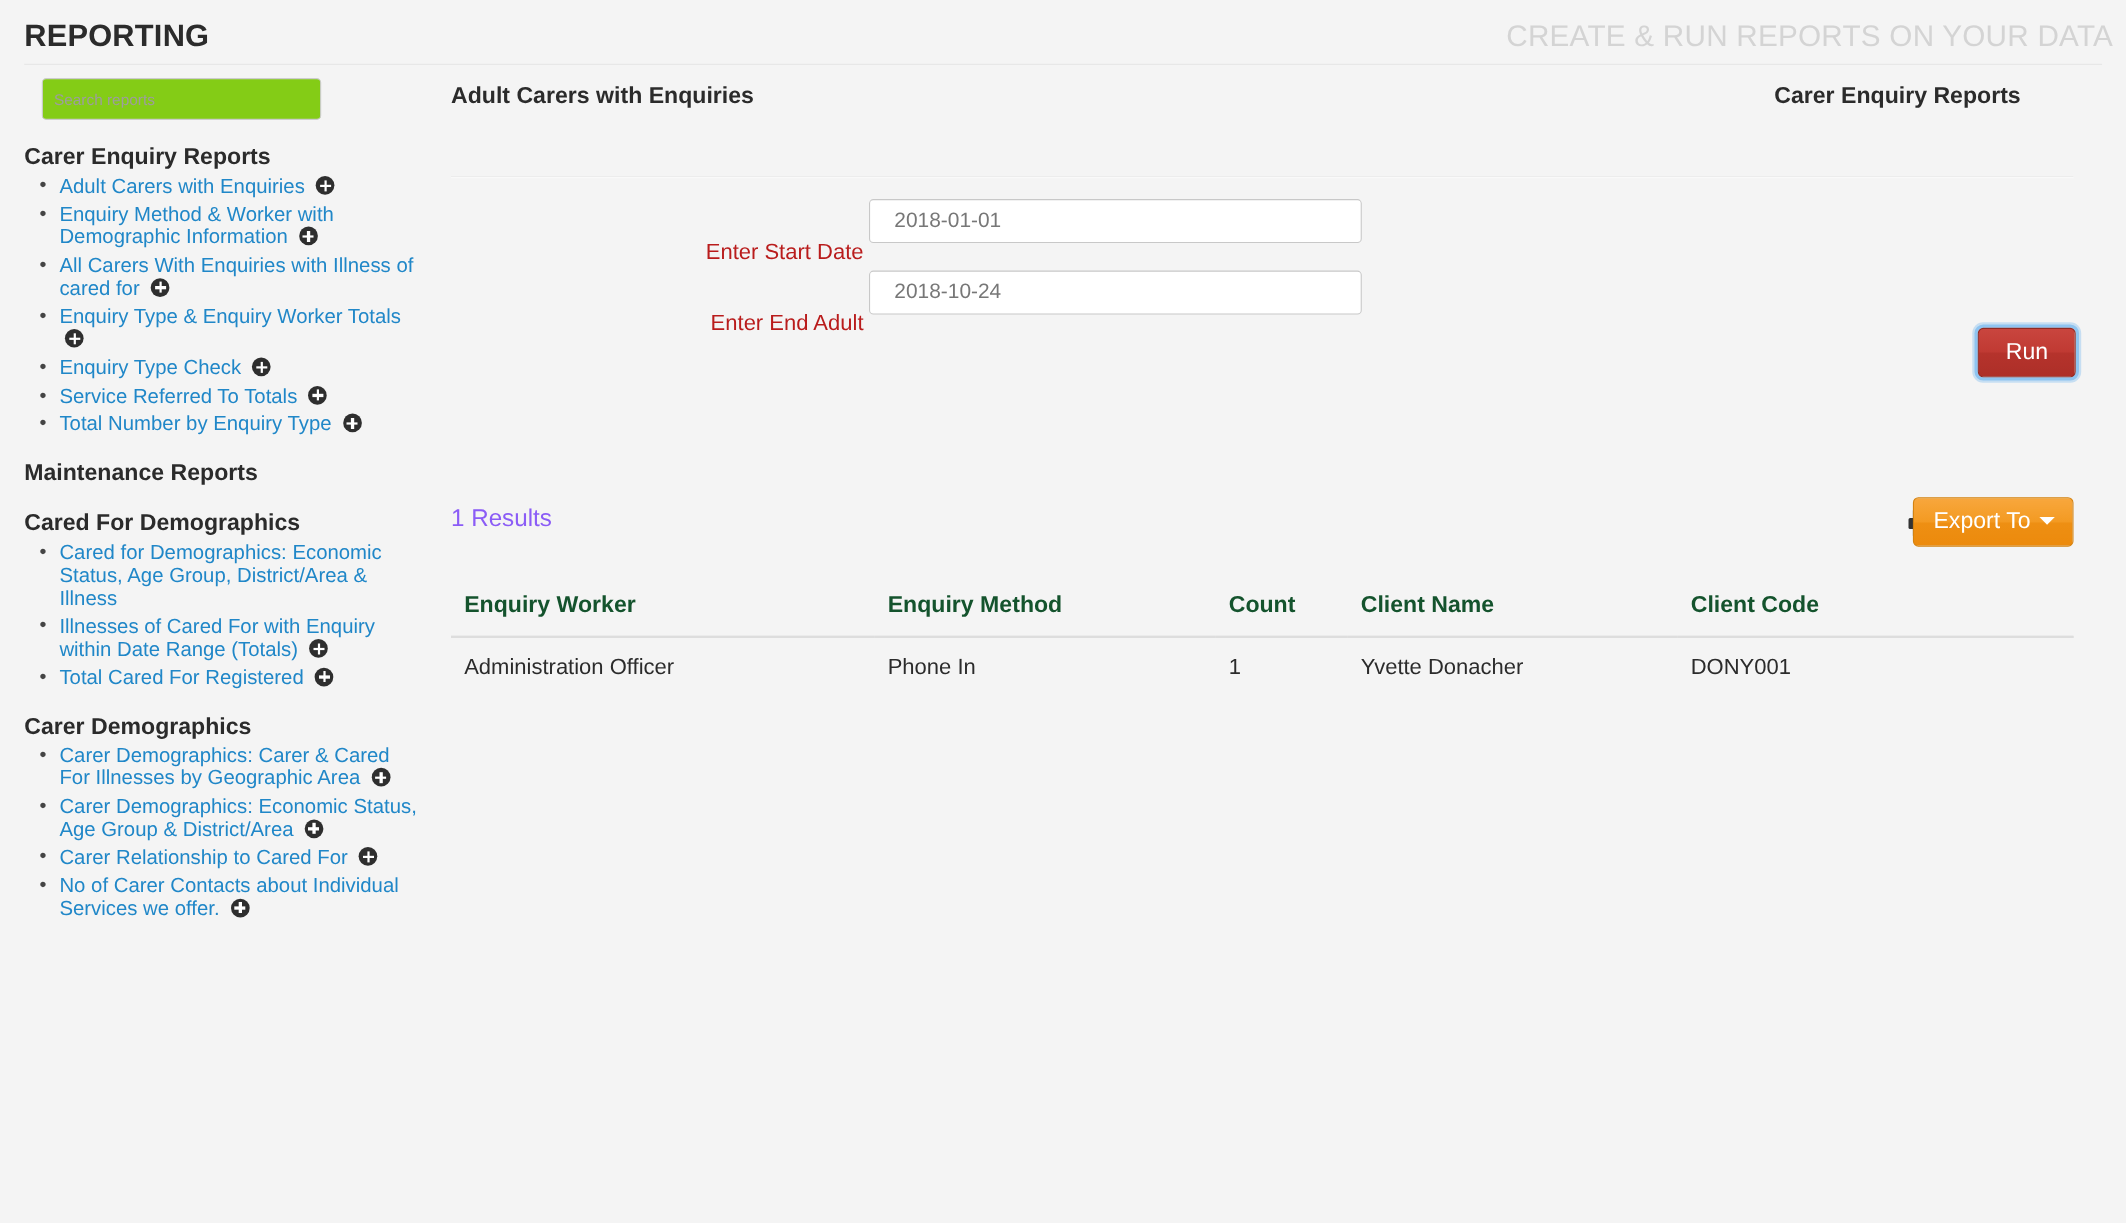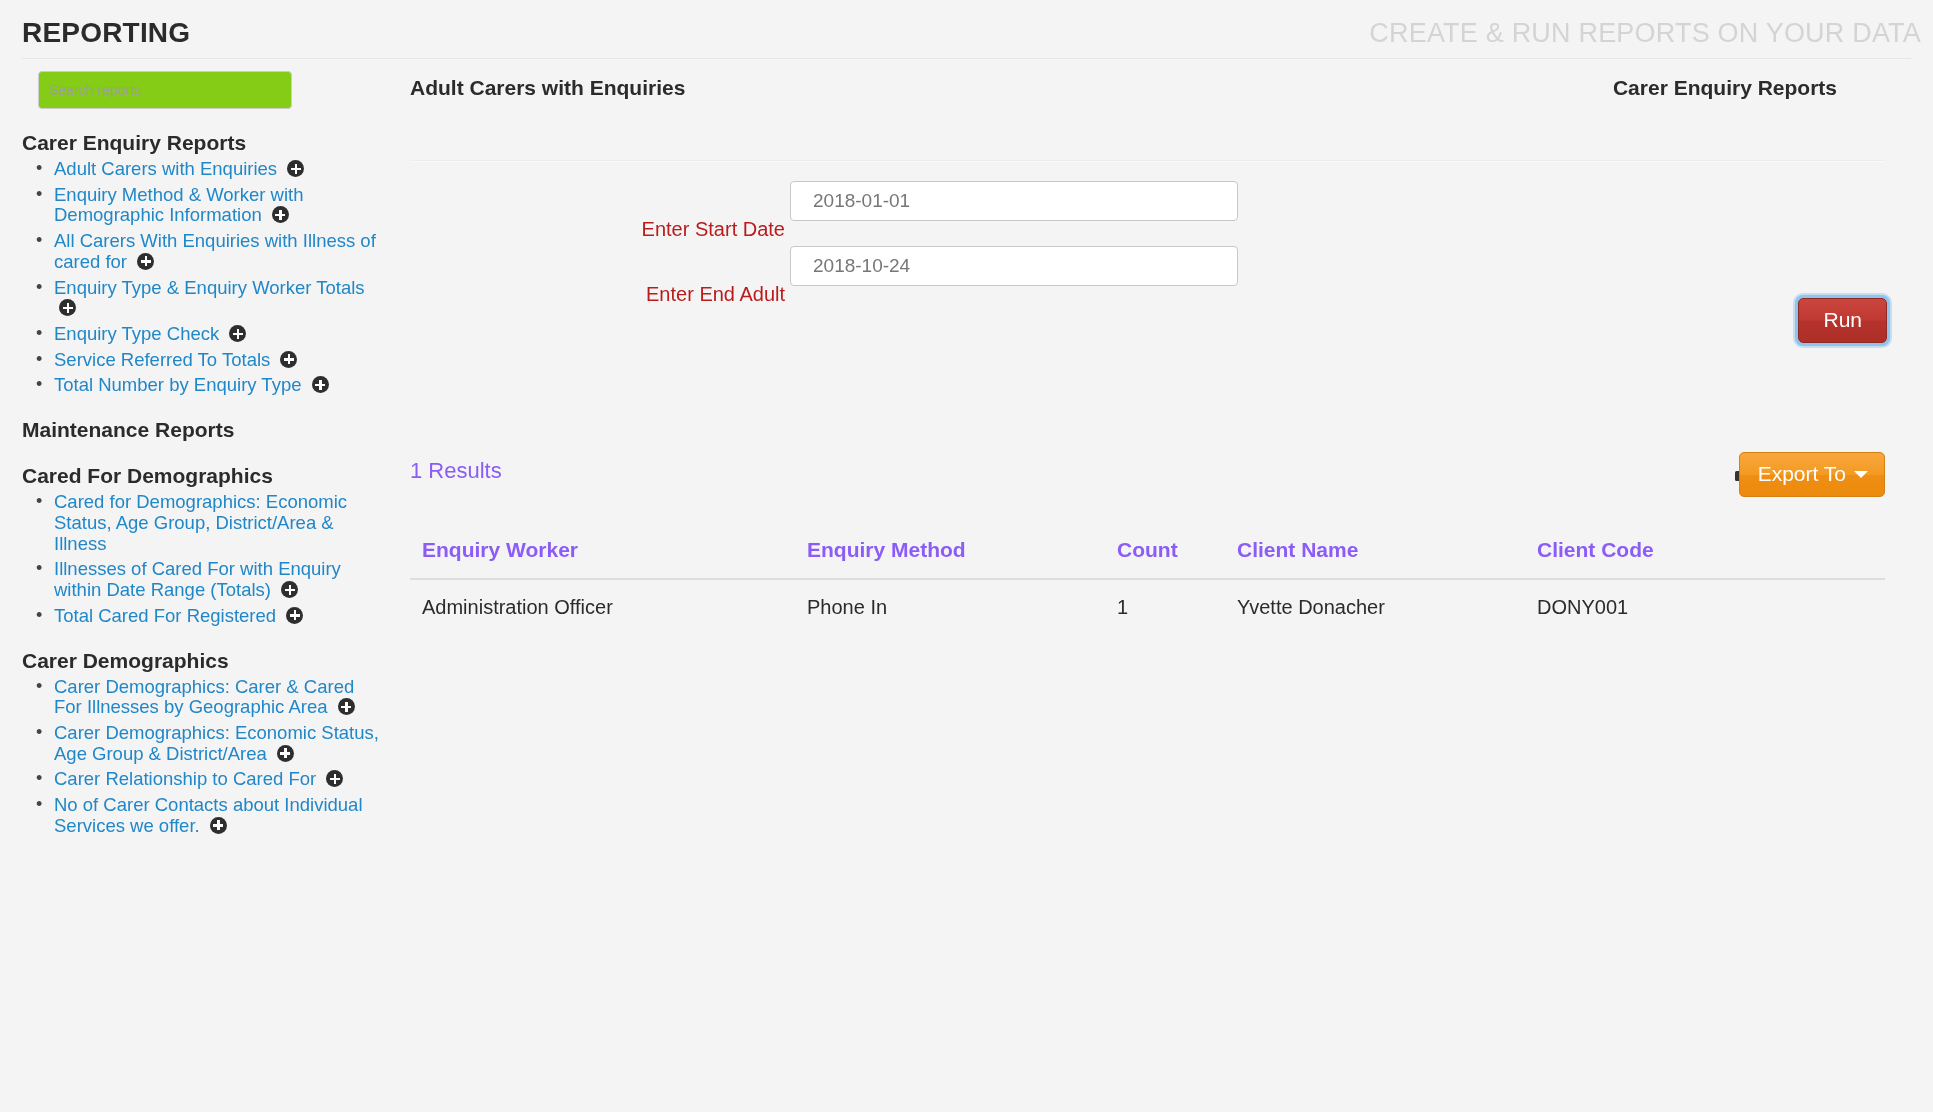--- a/index.html
+++ b/index.html
@@ -171,21 +171,21 @@
     border-top: 7px solid #ffffff;
   }
 
   
   .results-table {
     position: absolute; left: 10px; top: 462px;
     width: 1475px; border-collapse: collapse;
   }
   .results-table th {
     text-align: left;
-    font-size: 21px; font-weight: bold; color: #8b5cf6;
+    font-size: 21px; font-weight: bold; color: #14532d;
     padding: 10px 0 16px 12px;
     border-bottom: 2px solid #dddddd;
   }
   .results-table td {
     text-align: left;
     font-size: 20px; color: #2b2b2b;
     padding: 16px 0 16px 12px;
   }
   .col-worker { width: 385px; }
   .col-method { width: 310px; }

